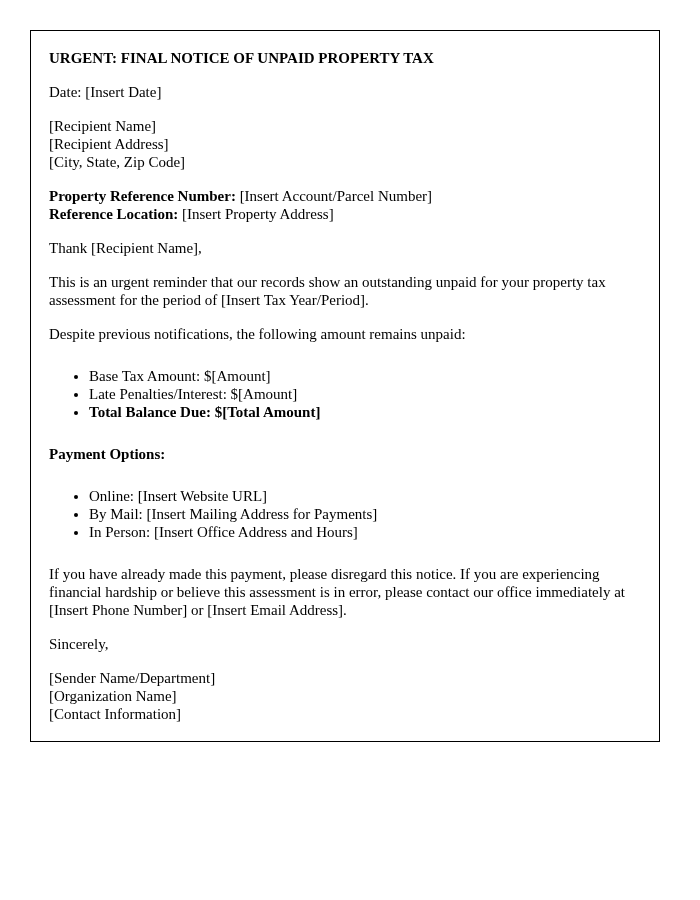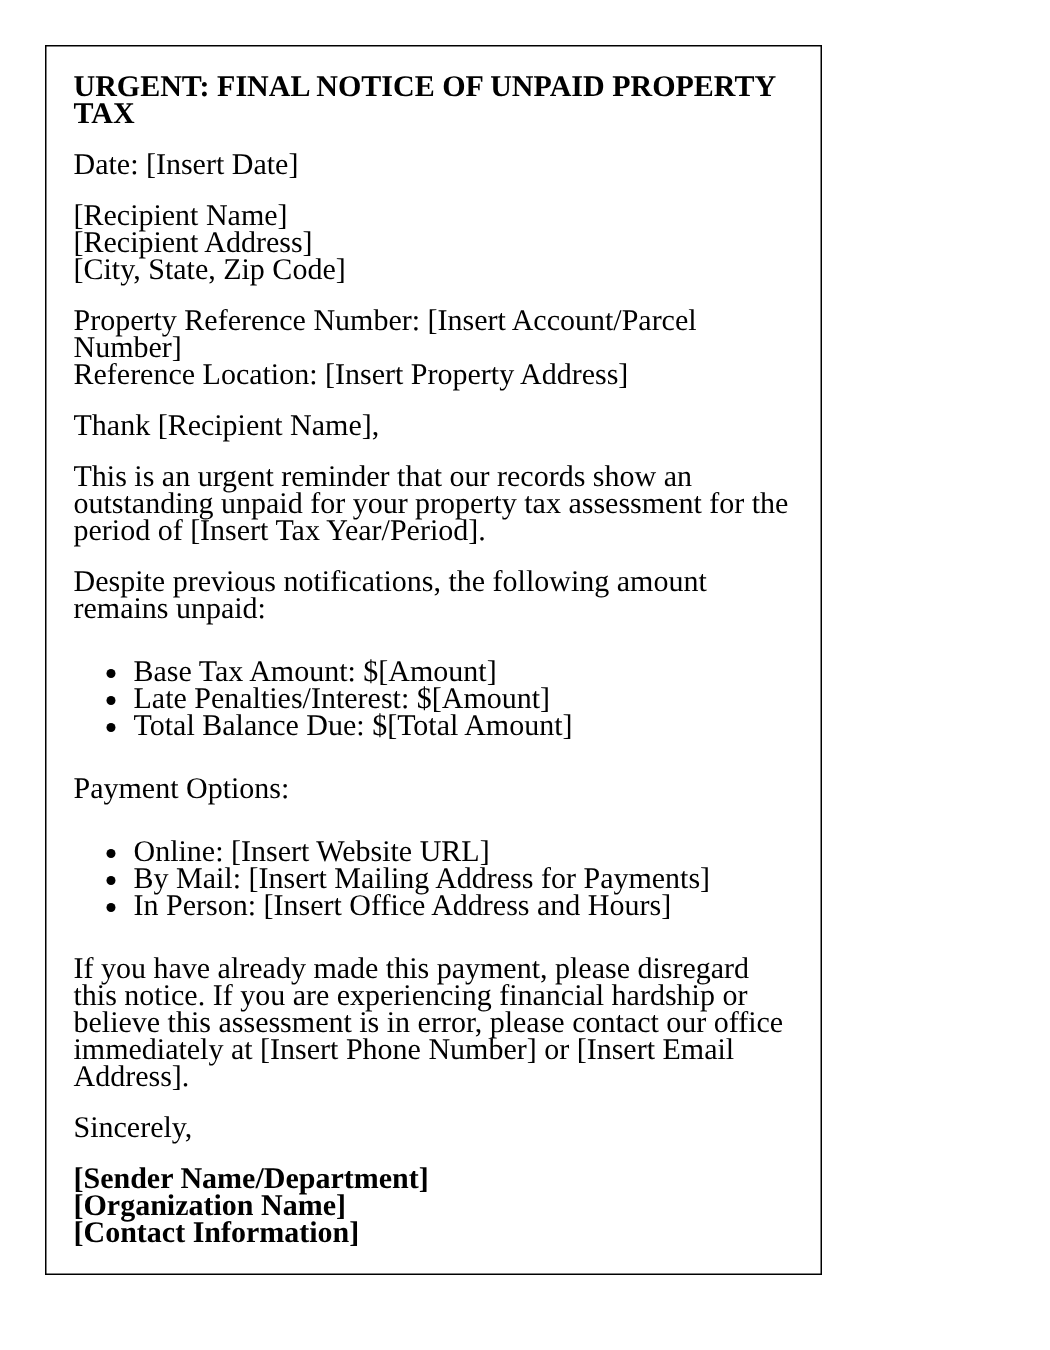--- a/index.html
+++ b/index.html
@@ -11,39 +11,38 @@
   body {
     width: 700px;
     min-height: 900px;
     margin: 0 auto;
     position: relative;
   }
   .letter-frame {
     position: absolute;
     left: 30px;
     top: 30px;
-    width: 518px;
+    width: 630px;
     border: 1px solid #000000;
     background: #ffffff;
     padding: 18px 18px 18px 18px;
-    font-size: 20px;
+    font-size: 15px;
     line-height: 18px;
   }
   .para {
     margin-bottom: 16px;
   }
   .para:last-child {
     margin-bottom: 0;
-    font-weight: bold;
   }
   .title {
     font-weight: bold;
   }
   .bold {
-    font-weight: normal;
+    font-weight: bold;
   }
   .block-line {
     
   }
   ul.bullet-list {
     margin: 24px 0;
     padding-left: 40px;
     list-style-type: disc;
   }
   ul.bullet-list li {

